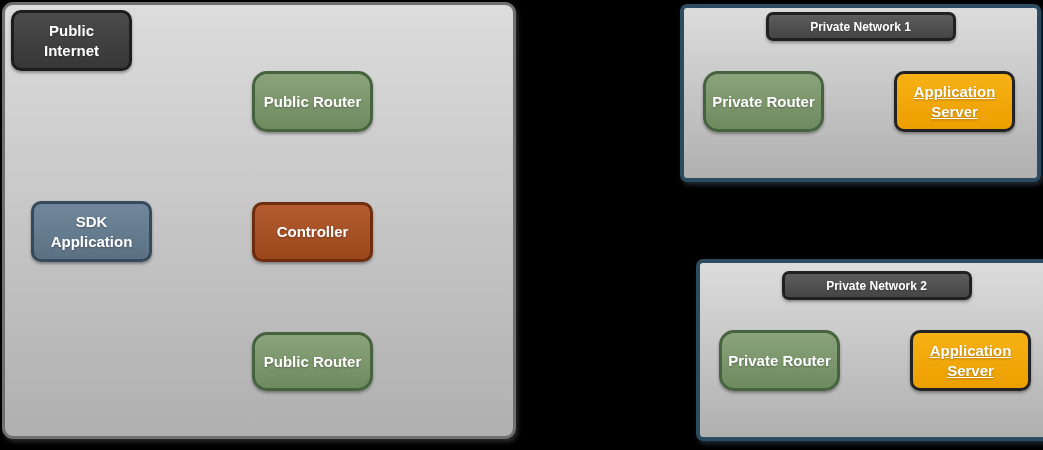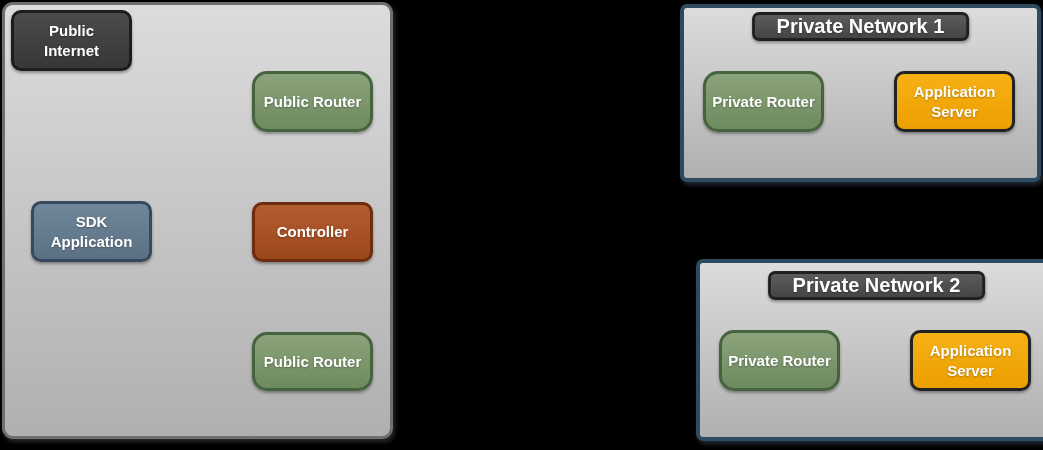--- a/index.html
+++ b/index.html
@@ -15,21 +15,21 @@
     background: var(--page-bg, #000000);
     overflow: hidden;
   }
   .panel {
     position: absolute;
     box-sizing: border-box;
     background: linear-gradient(to bottom, var(--panel-top, #dcdcdc), var(--panel-bottom, #b0b0b0));
   }
   .panel-left {
     left: 2px; top: 2px;
-    width: 391px; height: 437px;
+    width: 514px; height: 437px;
     border: 3px solid var(--panel-border, #6f6f6f);
     border-radius: 11px;
     box-shadow: 2px 3px 4px rgba(45,45,45,0.9);
   }
   .network {
     left: 680px;
     width: 361px;
     border: 4px solid var(--network-border, #2d4b60);
     border-radius: 7px;
     box-shadow: 2px 3px 4px rgba(35,45,55,0.9);
@@ -68,39 +68,40 @@
     background: linear-gradient(to bottom, var(--blue-top, #70869a), var(--blue-bottom, #5b7183));
     border-color: var(--blue-border, #364a5d);
   }
   .node--rust {
     background: linear-gradient(to bottom, var(--rust-top, #b45c31), var(--rust-bottom, #9a471c));
     border-color: var(--rust-border, #6e2d0f);
   }
   .node--orange {
     background: linear-gradient(to bottom, var(--orange-top, #f7b115), var(--orange-bottom, #ec9f00));
     border-color: var(--orange-border, #232323);
+    text-decoration: underline;
   }
 
   .network-title {
     position: absolute;
     box-sizing: border-box;
     left: 50%;
     transform: translateX(-50%);
     min-width: 190px;
     height: 29px;
     display: flex;
     align-items: center;
     justify-content: center;
     padding: 0 22px;
     background: linear-gradient(to bottom, var(--badge-top, #5c5c5c), var(--badge-bottom, #454545));
     border: 3px solid var(--badge-border, #202020);
     border-radius: 7px;
     color: var(--text, #ffffff);
     font-weight: bold;
-    font-size: 20px;
+    font-size: 12px;
     white-space: nowrap;
     box-shadow: 0 2px 3px rgba(0,0,0,0.35);
     text-shadow: 0 1px 2px rgba(0,0,0,0.3);
   }
   .network-1 .network-title { top: 4px; }
   .network-2 .network-title { top: 8px; }
 
   
   .pos-public-internet      { left: 6px;   top: 5px;   }
   .pos-public-router-top    { left: 247px; top: 66px;  }

